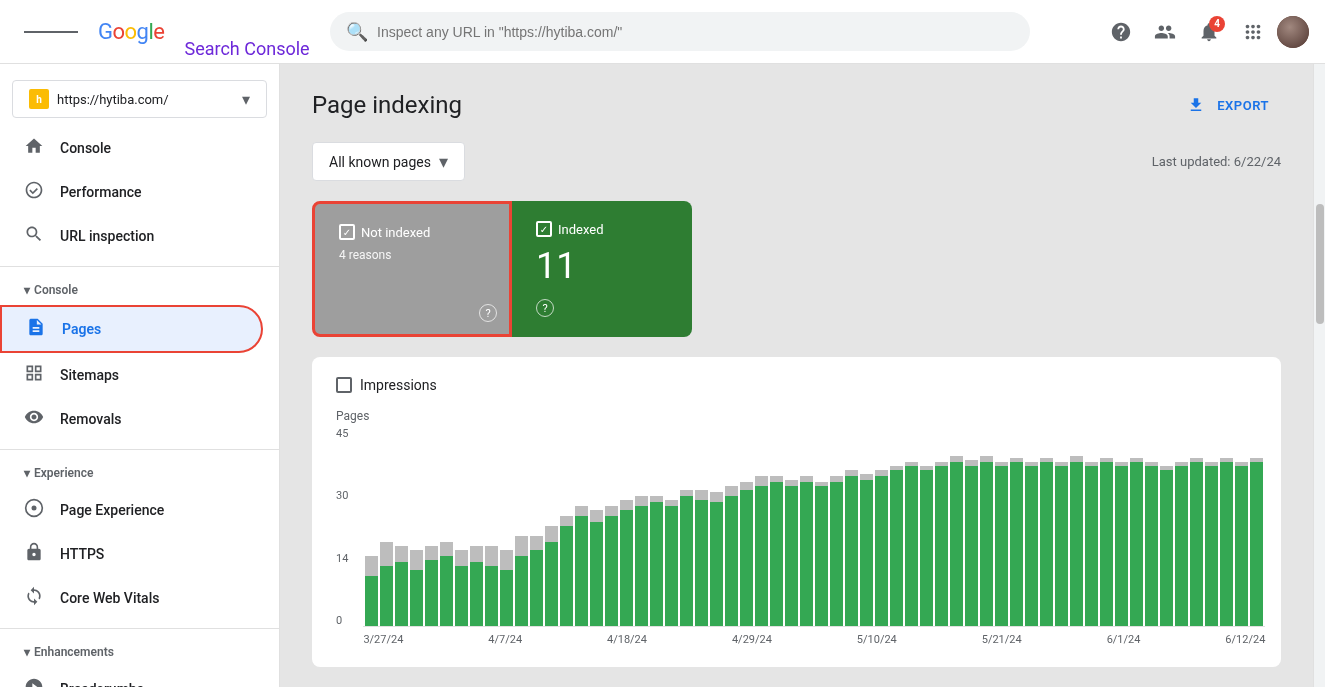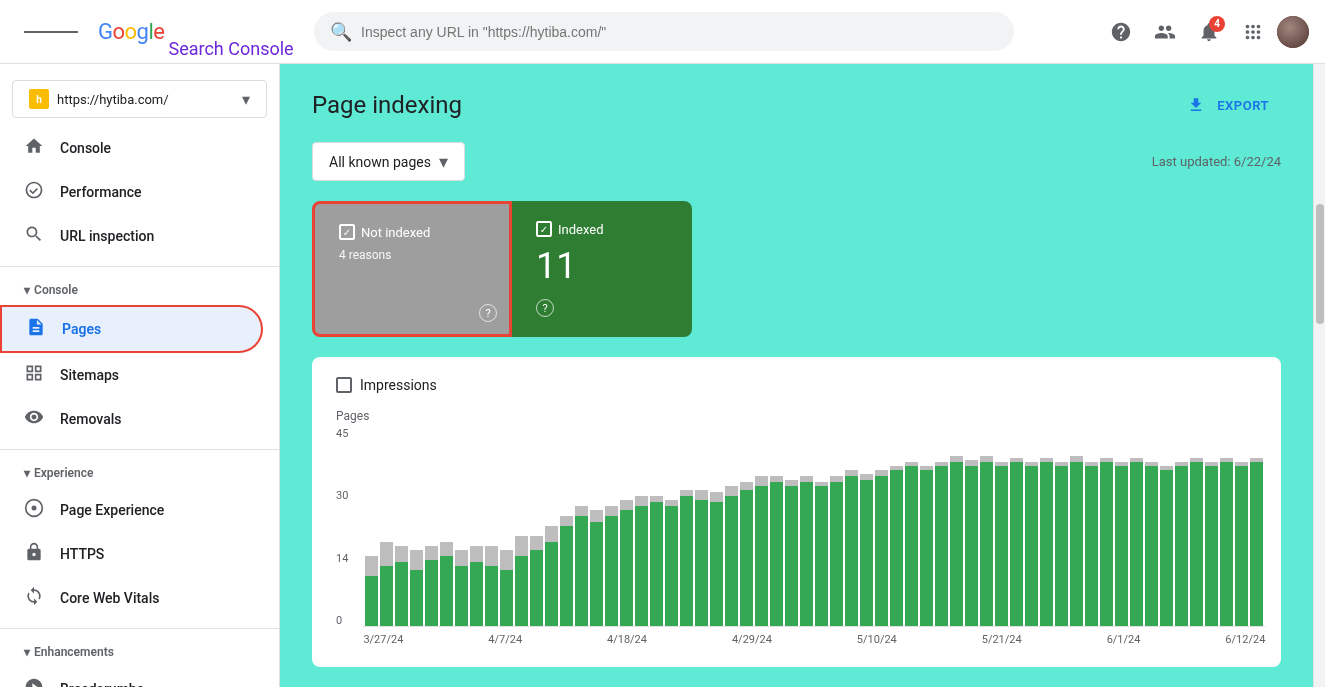--- a/index.html
+++ b/index.html
@@ -5,21 +5,21 @@
     * { box-sizing: border-box; margin: 0; padding: 0; }
     body { font-family: 'Google Sans', Roboto, Arial, sans-serif; background: #f8f9fa; color: #202124; font-size: 14px; display: flex; flex-direction: column; height: 687px; overflow: hidden; }
 
     
     .topbar {
       display: flex; align-items: center; background: #fff; height: 64px;
       padding: 0 16px; border-bottom: 1px solid #e0e0e0; flex-shrink: 0; gap: 12px;
     }
     .hamburger { cursor: pointer; padding: 8px; border-radius: 50%; display: flex; align-items: center; justify-content: center; }
     .hamburger span { display: block; width: 18px; height: 2px; background: #5f6368; margin: 3px 0; }
-    .logo { display: flex; align-items: center; gap: 4px; text-decoration: none; margin-right: 8px; }
+    .logo { display: flex; align-items: center; gap: 20px; text-decoration: none; margin-right: 8px; }
     .logo-google { font-size: 22px; font-weight: 400; letter-spacing: -0.5px; }
     .logo-google .g { color: #4285f4; }
     .logo-google .o1 { color: #ea4335; }
     .logo-google .o2 { color: #fbbc05; }
     .logo-google .g2 { color: #4285f4; }
     .logo-google .l { color: #34a853; }
     .logo-google .e { color: #ea4335; }
     .logo-title { font-size: 18px; color: #6d28d9; font-weight: 400; margin-top: 34px; }
     .search-bar {
       flex: 1; max-width: 700px; display: flex; align-items: center;
@@ -61,21 +61,21 @@
     .nav-icon { color: #5f6368; font-size: 18px; width: 20px; text-align: center; }
     .nav-section { padding: 8px 24px; font-size: 12px; color: #5f6368; font-weight: 600; display: flex; align-items: center; gap: 4px; margin-top: 4px; }
     .nav-divider { height: 1px; background: #e0e0e0; margin: 8px 0; }
     .nav-item.selected-page {
       background: #e8f0fe;
       border: 2px solid #ea4335;
       border-radius: 0 24px 24px 0;
     }
 
     
-    .content { flex: 1; overflow-y: auto; background: #5eead4; }
+    .content { flex: 1; overflow-y: auto; background: #e5e5e5; }
     .content-inner { padding: 24px 32px; }
 
     
     .page-header { display: flex; align-items: center; justify-content: space-between; margin-bottom: 20px; }
     .page-title { font-size: 24px; font-weight: 400; color: #202124; }
     .export-btn { display: flex; align-items: center; gap: 12px; color: #1a73e8; font-size: 13px; font-weight: 600; cursor: pointer; padding: 8px 12px; border-radius: 4px; text-transform: uppercase; letter-spacing: 0.5px; }
 
     
     .filter-row { display: flex; align-items: center; justify-content: space-between; margin-bottom: 20px; }
     .filter-dropdown { display: flex; align-items: center; gap: 8px; padding: 8px 16px; background: #fff; border: 1px solid #dadce0; border-radius: 4px; cursor: pointer; font-size: 14px; }

